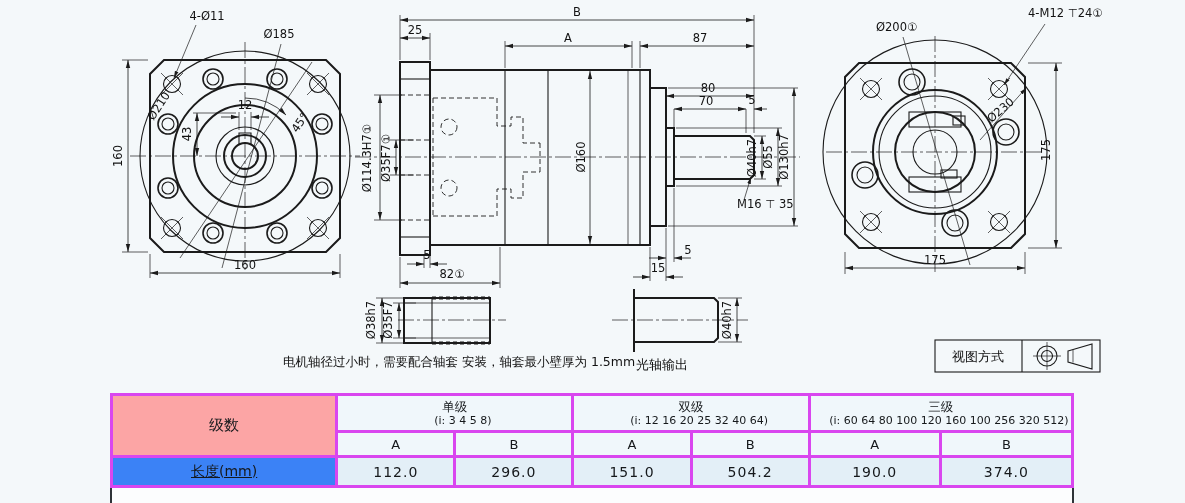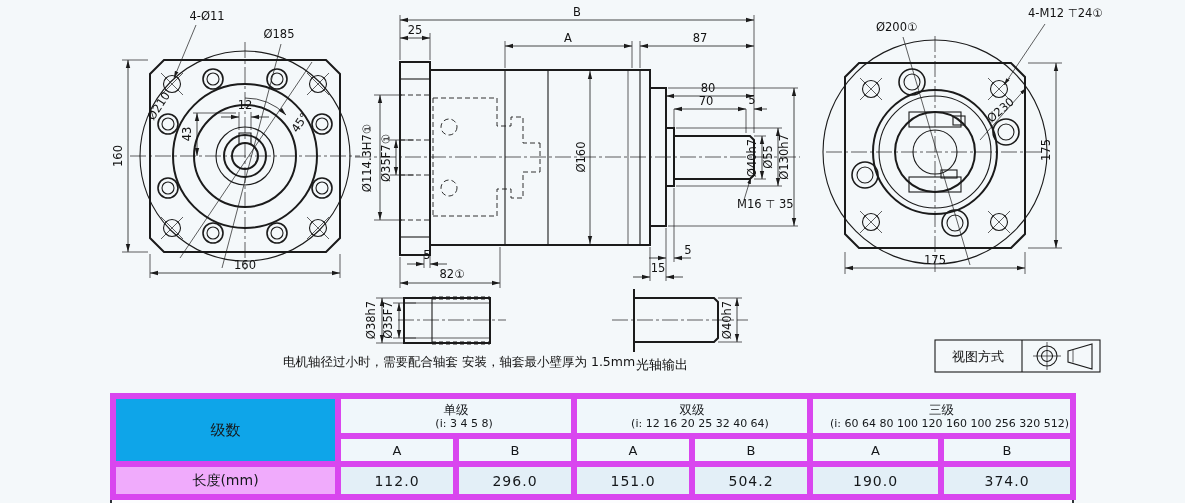--- a/index.html
+++ b/index.html
@@ -17,26 +17,26 @@
   .dim{fill:none;stroke:#1b1b1b;stroke-width:0.8;}
   .dsh{fill:none;stroke:#1b1b1b;stroke-width:0.9;stroke-dasharray:5 3;}
   .knl{fill:none;stroke:#1b1b1b;stroke-width:3;stroke-dasharray:4 3;}
   .cl{fill:none;stroke:#1b1b1b;stroke-width:0.7;stroke-dasharray:16 3 3 3;}
   .dt{font-size:11.5px;fill:#121212;}
   .nt{font-size:12.5px;fill:#121212;}
   .cap{font-size:13px;fill:#121212;}
 
   .tablewrap{position:absolute;left:110px;top:393px;width:964px;}
   table.spec{border-collapse:collapse;table-layout:fixed;width:964px;}
-  table.spec td{border:6px solid #d946ef;color:#15181b;text-align:center;vertical-align:middle;padding:0;}
+  table.spec td{border:3px solid #d946ef;color:#15181b;text-align:center;vertical-align:middle;padding:0;}
   table.spec{border:2px solid #2e3338;}
-  td.lbl{background:#0ea5e9;font-size:15px;text-align:left;padding-left:36px;}
+  td.lbl{background:#fca5a5;font-size:15px;text-align:left;padding-left:36px;}
   td.hdr{background:#f0f7fb;}
   td.ab{background:#f0f7fb;font-size:13px;height:22px;}
-  td.rowlbl{background:#f0abfc;font-size:14px;text-align:left;padding-left:30px;height:27px;}
+  td.rowlbl{background:#3b82f6;font-size:14px;text-align:left;padding-left:30px;height:27px;text-decoration:underline;}
   td.val{background:#e3eff7;font-size:14px;height:27px;letter-spacing:1px;margin-top:13px;}
   .hdr .st{font-size:12.5px;line-height:15px;padding-top:3px;}
   .hdr .rt{font-size:11px;line-height:14px;padding-bottom:2px;padding-left:16px;}
   .partialrow{width:964px;height:18px;background:#fcfdfe;border-left:2px solid #2e3338;border-right:2px solid #2e3338;box-sizing:border-box;}
 </style>
 </head>
 <body>
 
 
 

